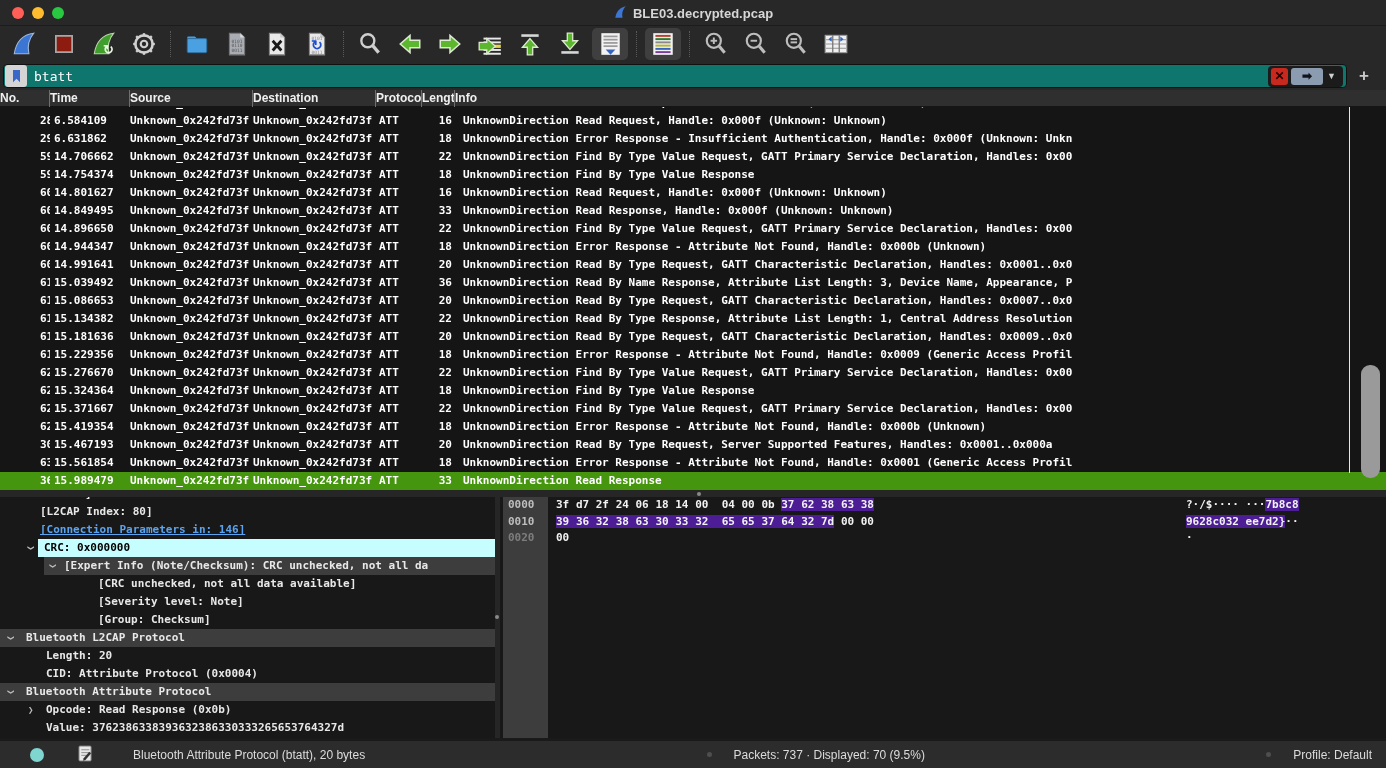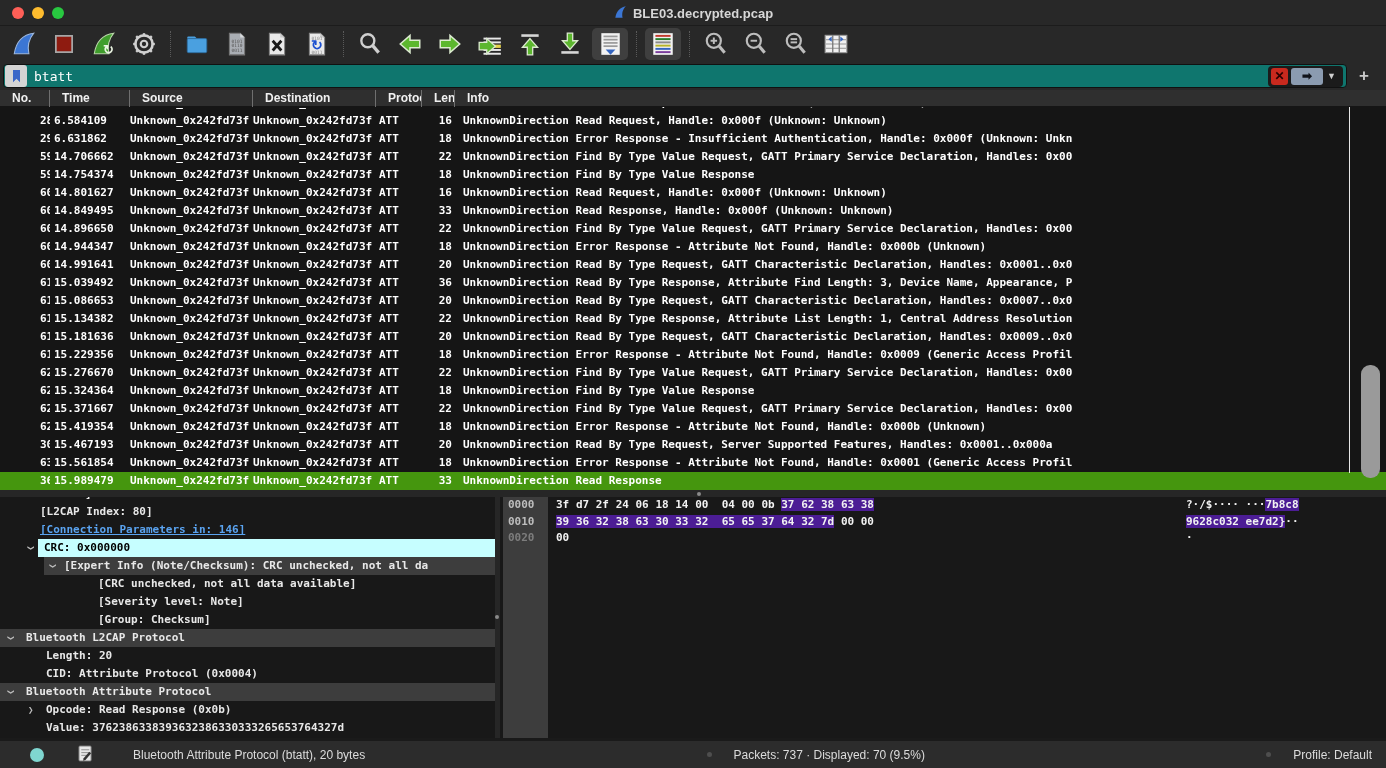--- a/index.html
+++ b/index.html
@@ -43,21 +43,21 @@
   #filter-clear { width:17px; height:17px; background:#c82а1e; background:#c8291e; border-radius:3px;
     color:#2a0000; font-weight:bold; font-size:12px; display:flex; align-items:center; justify-content:center; }
   #filter-apply { width:32px; height:17px; background:#8b9bb0; border-radius:3px;
     color:#10131a; font-weight:bold; font-size:12px; display:flex; align-items:center; justify-content:center; }
   #filter-caret { color:#cfcfcf; font-size:9px; padding:0 4px 0 1px; }
   #filter-add { color:#c9c9c9; font-size:17px; font-weight:bold; margin-left:12px; }
   
   #col-header { position:absolute; left:0; top:90px; width:1386px; height:17px;
     background:#2f2f2f; border-bottom:1px solid #151515; display:flex;
     color:#f0f0f0; font-size:12px; font-weight:bold; }
-  .hcell { height:17px; line-height:16px; padding-left:12px; overflow:hidden;
+  .hcell { height:17px; line-height:16px; padding-left:0; overflow:hidden;
     white-space:nowrap; border-right:1px solid #6f6f6f; flex:0 0 auto; }
   .hcell:last-child { border-right:none; flex:1 1 auto; }
   #list-body { position:absolute; left:0; top:107px; width:1386px; height:383px;
     background:#151515; overflow:hidden;
     font-family:"DejaVu Sans Mono", monospace; font-size:11px; font-weight:bold; color:#fff; }
   .prow { display:flex; height:18px; line-height:18px; white-space:nowrap; }
   .prow.partial { height:5px; overflow:hidden; }
   .prow.partial .inner { display:flex; margin-top:-13px; height:18px; line-height:18px; width:100%; }
   .prow.selected { background:#45960e; }
   .pc { flex:0 0 auto; overflow:hidden; }
@@ -432,21 +432,21 @@
         <div class="pc len">20</div>
         <div class="pc inf">UnknownDirection Read By Type Request, GATT Characteristic Declaration, Handles: 0x0001..0x0</div>
       </div>
       <div class="prow">
         <div class="pc no">611</div>
         <div class="pc time">15.039492</div>
         <div class="pc src">Unknown_0x242fd73f</div>
         <div class="pc dst">Unknown_0x242fd73f</div>
         <div class="pc pro">ATT</div>
         <div class="pc len">36</div>
-        <div class="pc inf">UnknownDirection Read By Type Response, Attribute Find Length: 3, Device Name, Appearance, P</div>
+        <div class="pc inf">UnknownDirection Read By Name Response, Attribute List Length: 3, Device Name, Appearance, P</div>
       </div>
       <div class="prow">
         <div class="pc no">612</div>
         <div class="pc time">15.086653</div>
         <div class="pc src">Unknown_0x242fd73f</div>
         <div class="pc dst">Unknown_0x242fd73f</div>
         <div class="pc pro">ATT</div>
         <div class="pc len">20</div>
         <div class="pc inf">UnknownDirection Read By Type Request, GATT Characteristic Declaration, Handles: 0x0007..0x0</div>
       </div>

